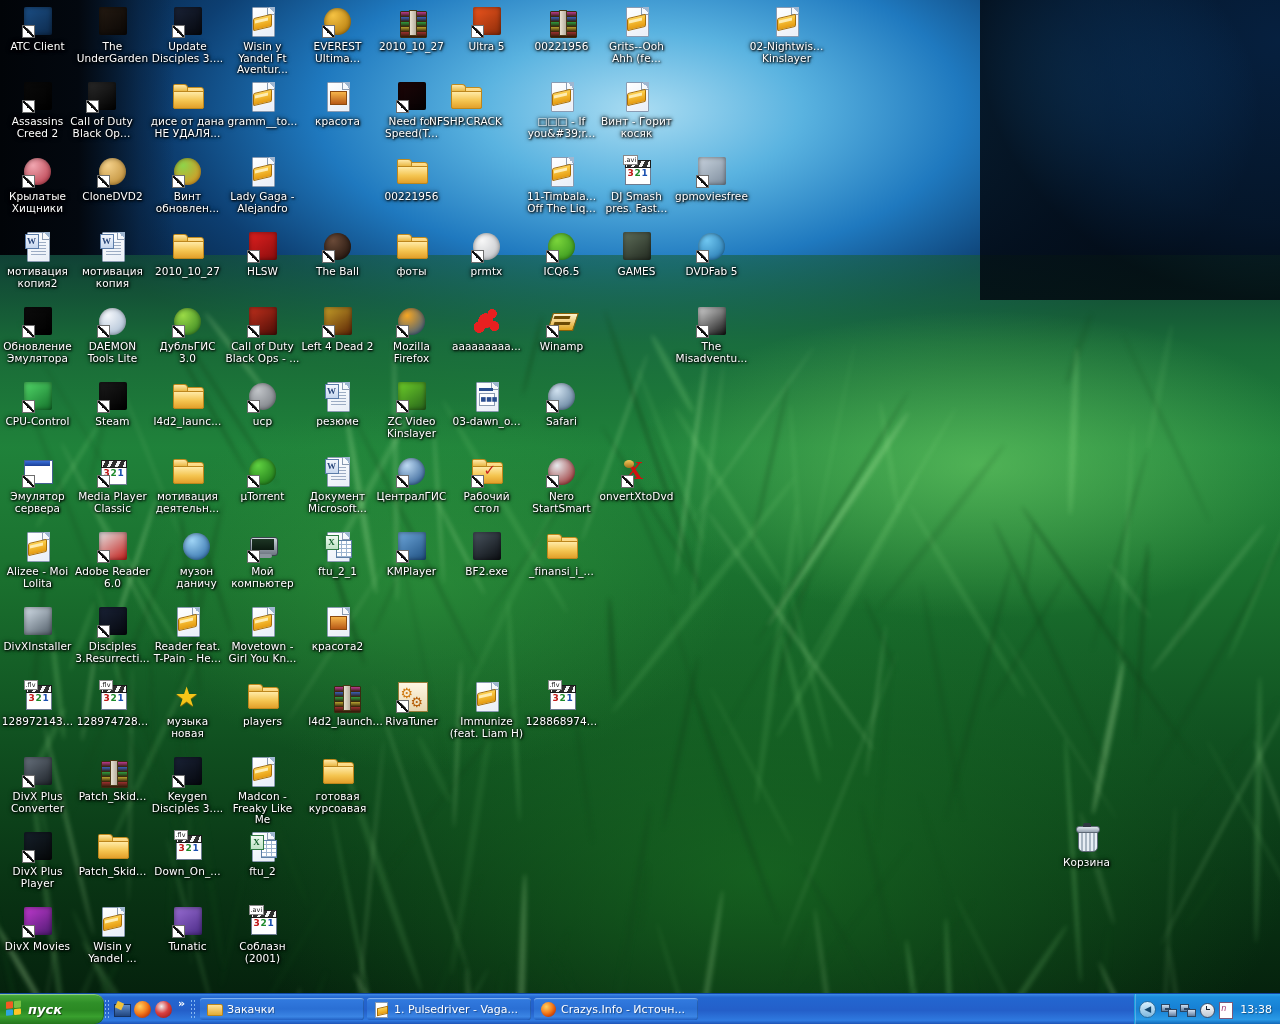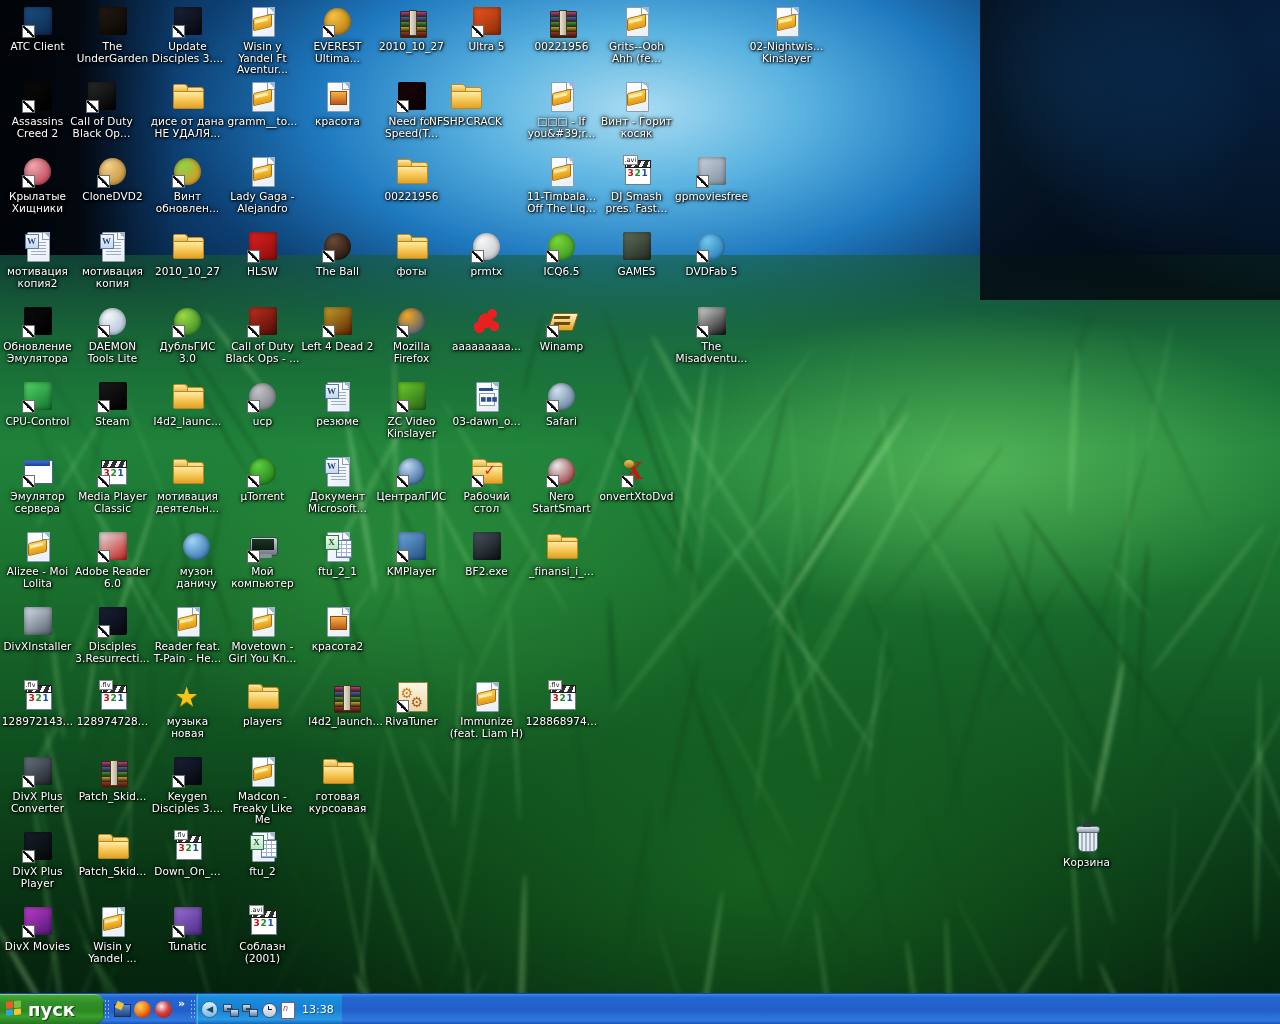--- a/index.html
+++ b/index.html
@@ -132,21 +132,21 @@
     background:linear-gradient(180deg,#59b44a 0%,#42a336 8%,#2f8f28 30%,#2b8923 55%,#39a02e 75%,#24761d 100%);
     box-shadow:inset -1px 0 0 rgba(0,0,0,.25), inset 0 1px 0 rgba(255,255,255,.35);
     display:flex;align-items:center;gap:5px;padding-left:6px;cursor:pointer;
   }
   #start .flag{position:relative;width:17px;height:16px;flex:0 0 auto;transform:skewY(-6deg);}
   #start .flag i{position:absolute;width:7px;height:6.5px;border-radius:1px;}
   #start .flag .a{left:0;top:0;background:#f25a22;}
   #start .flag .b{left:8px;top:0;background:#7ac143;}
   #start .flag .c{left:0;top:7.5px;background:#2da6e0;}
   #start .flag .d{left:8px;top:7.5px;background:#ffc425;}
-  #start .txt{color:#fff;font-size:18px;font-weight:bold;
+  #start .txt{color:#fff;font-size:13px;font-weight:bold;font-style:italic;
     text-shadow:1px 1px 1px rgba(0,0,0,.55);font-family:"DejaVu Sans","Liberation Sans",sans-serif;}
   .grip{width:6px;flex:0 0 auto;align-self:center;height:20px;
     background-image:radial-gradient(circle,#8fc0f5 1px,transparent 1.1px);
     background-size:3px 4px;opacity:.9;}
   #quicklaunch{display:flex;align-items:center;gap:4px;padding:0 3px;flex:0 0 auto;}
   .ql{width:17px;height:17px;position:relative;cursor:pointer;}
   .ql-more{color:#fff;font-size:11px;font-weight:bold;padding:0 2px;cursor:pointer;align-self:flex-start;margin-top:3px;}
   #tasks{display:flex;align-items:center;gap:3px;padding:0 4px;flex:1 1 auto;min-width:0;}
   .task{
     height:22px;min-width:150px;max-width:162px;flex:0 0 auto;
@@ -1109,20 +1109,41 @@
       </div>
       <div class="ql">
         <span style="position:absolute;left:0;top:0;width:17px;height:17px;border-radius:50%;background:radial-gradient(circle at 35% 32%,#ffd060 0%,#f58220 42%,#d44a08 68%,#1f4f93 100%);"></span>
       </div>
       <div class="ql">
         <span style="position:absolute;left:0;top:0;width:17px;height:17px;border-radius:50%;background:radial-gradient(circle at 38% 32%,#f0f0f0 0%,#d84040 45%,#8c1010 100%);"></span>
       </div>
       <div class="ql-more">»</div>
     </div>
   <div class="grip"></div>
+  <div id="tasks">
+      <div class="task">
+        <span class="ti">
+          <span style="position:absolute;left:0;top:2px;width:14px;height:10px;border-radius:1px 2px 1px 1px;background:linear-gradient(180deg,#ffe39a,#e4ab33);border:1px solid #b8861d;"></span>
+        </span>
+        <span class="tl">Закачки</span>
+      </div>
+      <div class="task">
+        <span class="ti">
+          <span style="position:absolute;left:1px;top:0;width:11px;height:14px;background:#fff;border:1px solid #8a9bb2;"></span>
+          <span style="position:absolute;left:3px;top:5px;width:9px;height:6px;background:linear-gradient(180deg,#ffd24d,#e49a10);transform:skewY(-14deg);border:1px solid #a96f05;"></span>
+        </span>
+        <span class="tl">1. Pulsedriver - Vaga...</span>
+      </div>
+      <div class="task">
+        <span class="ti">
+          <span style="position:absolute;left:0;top:0;width:15px;height:15px;border-radius:50%;background:radial-gradient(circle at 35% 32%,#ffd060 0%,#f58220 42%,#d44a08 68%,#1f4f93 100%);"></span>
+        </span>
+        <span class="tl">Crazys.Info - Источн...</span>
+      </div>
+    </div>
   <div id="tray">
     <div class="chev">◀</div>
     <div id="trayicons" style="display:flex;align-items:center;gap:4px;">
         <div class="trayico">
           <span style="position:absolute;left:0;top:2px;width:7px;height:6px;background:linear-gradient(180deg,#cfe0f2,#5f7da0);border:1px solid #2b4664;"></span>
           <span style="position:absolute;left:7px;top:7px;width:7px;height:6px;background:linear-gradient(180deg,#cfe0f2,#5f7da0);border:1px solid #2b4664;"></span>
           <span style="position:absolute;left:4px;top:6px;width:6px;height:2px;background:#2b4664;"></span>
         </div>
         <div class="trayico">
           <span style="position:absolute;left:0;top:2px;width:7px;height:6px;background:linear-gradient(180deg,#cfe0f2,#5f7da0);border:1px solid #2b4664;"></span>

